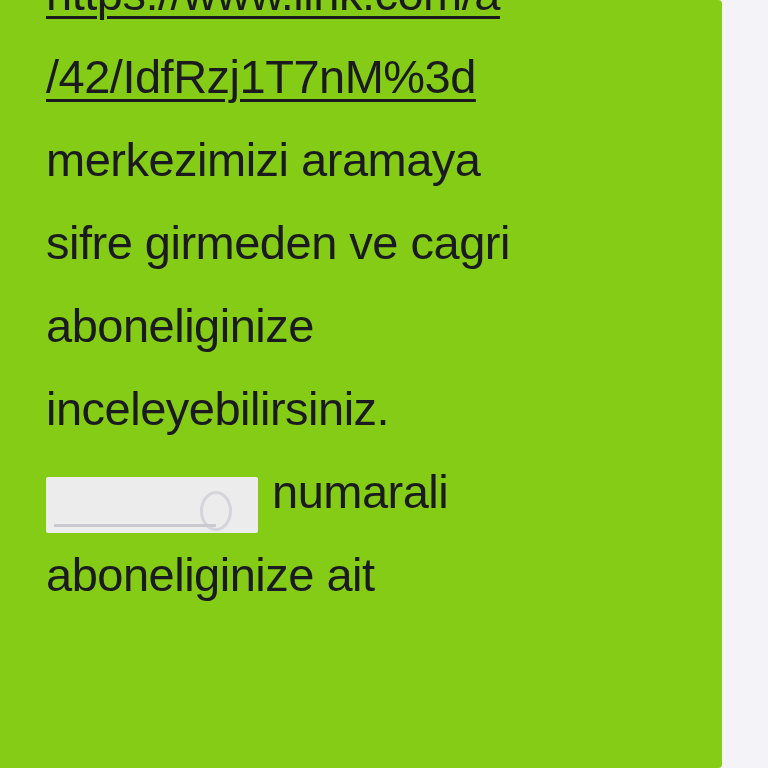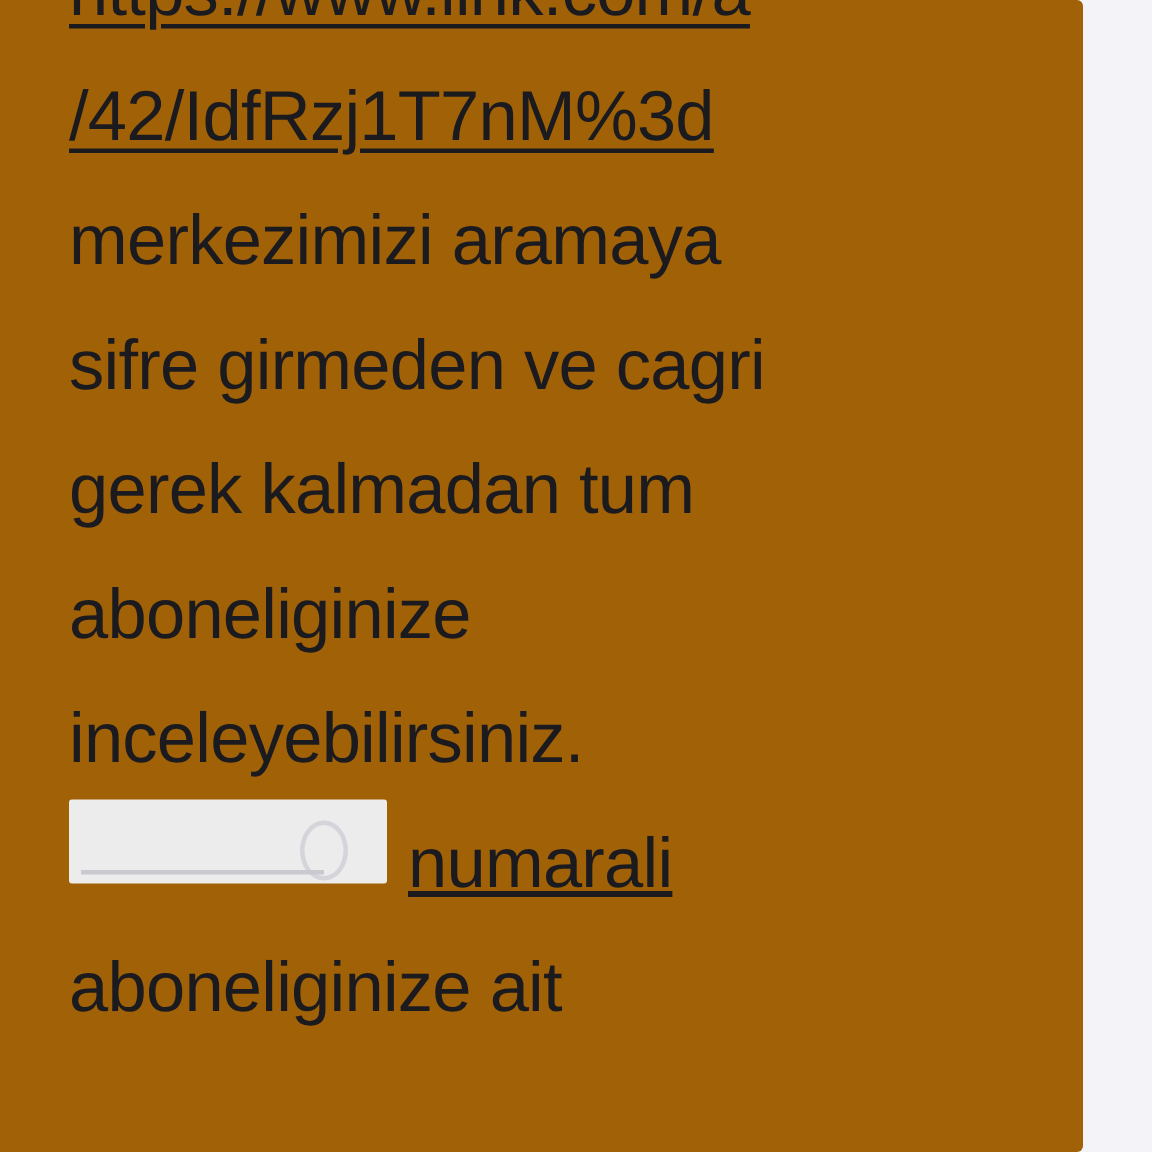--- a/index.html
+++ b/index.html
@@ -20,21 +20,21 @@
     background: #f4f4f8;
     overflow: hidden;
   }
   
   .bubble {
     position: absolute;
     left: 0;
     top: 0;
     width: 722px;
     height: 768px;
-    background: #a16207;
+    background: #84cc16;
     box-sizing: border-box;
     padding: 0 34px 0 46px;
     border-top-right-radius: 4px;
     border-bottom-right-radius: 4px;
   }
   .msg-text {
     font-size: 47px;
     line-height: 83px;
     color: #1b1b1f;
     letter-spacing: -0.5px;
@@ -53,22 +53,21 @@
   }
   .link-line-1 {
     margin-top: -48px;
   }
   .body-line {
     display: block;
   }
   
   .redacted-row {
     display: flex;
-    align-items: flex-start;
-    text-decoration: underline;
+    align-items: flex-end;
   }
   .redaction {
     display: inline-block;
     width: 212px;
     height: 56px;
     background: #ececec;
     position: relative;
     margin-right: 14px;
     border-radius: 2px;
     overflow: hidden;
@@ -108,21 +107,20 @@
 <div class="screen">
 
   <div class="bubble">
     <div class="msg-text">
 
       <span class="link link-line-1">https://www.link.com/a</span>
       <span class="link">/42/IdfRzj1T7nM%3d</span>
 
       <span class="body-line">merkezimizi aramaya</span>
       <span class="body-line">sifre girmeden ve cagri</span>
-      <span class="body-line">gerek kalmadan tum</span>
       <span class="body-line">aboneliginize</span>
       <span class="body-line">inceleyebilirsiniz.</span>
 
       <span class="redacted-row">
         <span class="redaction"></span>
         <span>numarali</span>
       </span>
 
       <span class="body-line">aboneliginize ait</span>
     </div>

